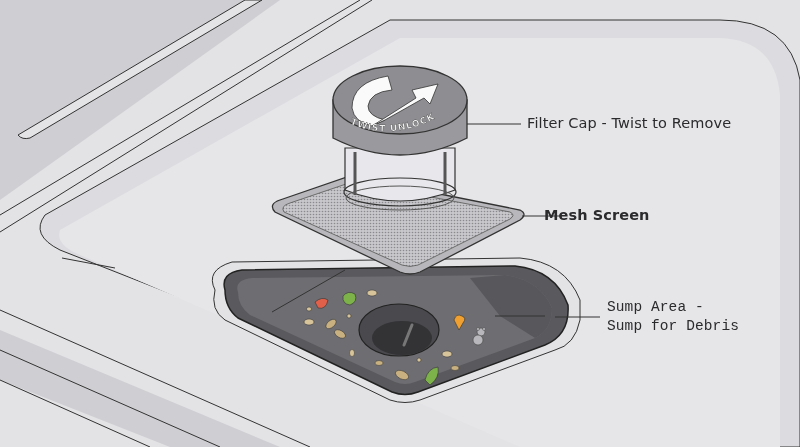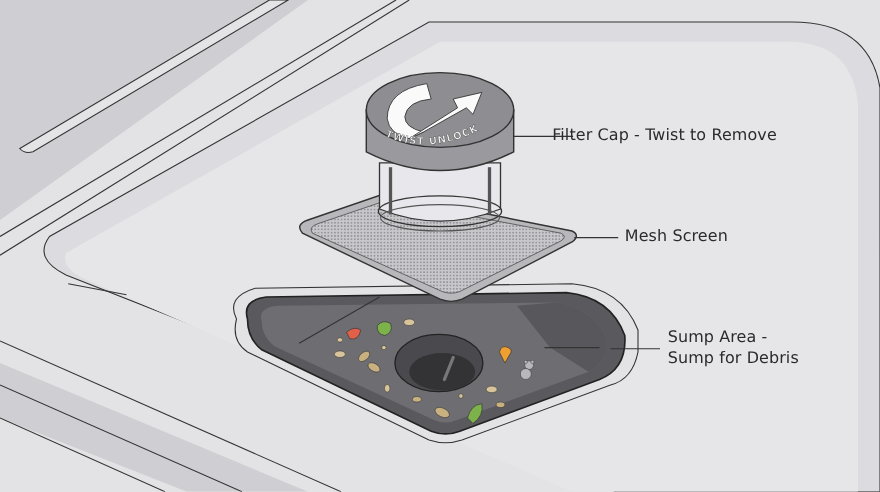--- a/index.html
+++ b/index.html
@@ -1,22 +1,22 @@
 <!DOCTYPE html>
 <html><head>
 <meta charset="utf-8">
 <style>
   html, body { margin: 0; padding: 0; }
   body { width: 800px; height: 447px; overflow: hidden; background: #e3e3e6; font-family: "DejaVu Sans", sans-serif; }
   .stage { position: relative; width: 800px; height: 447px; }
   svg.art { position: absolute; left: 0; top: 0; }
   .callout { position: absolute; color: #2b2b2e; font-size: 14.5px; line-height: 19px; letter-spacing: 0.1px; white-space: nowrap; }
-  .callout.filter-cap { left: 502px; top: 114px; }
-  .callout.mesh { left: 568px; top: 206px; }
-  .callout.sump { left: 607px; top: 298px; }
+  .callout.filter-cap { left: 527px; top: 114px; }
+  .callout.mesh { left: 544px; top: 206px; font-weight: bold; }
+  .callout.sump { left: 607px; top: 298px; font-family: Liberation Mono, monospace; }
 </style>
 </head>
 <body>
 
 <div class="stage">
 <svg class="art" width="800" height="447" viewBox="0 0 800 447">
   <defs>
     <pattern id="mesh" width="3" height="3" patternUnits="userSpaceOnUse">
       <rect width="3" height="3" fill="#c8c8cc"></rect>
       <circle cx="1.5" cy="1.5" r="0.8" fill="#8a8a8e"></circle>

